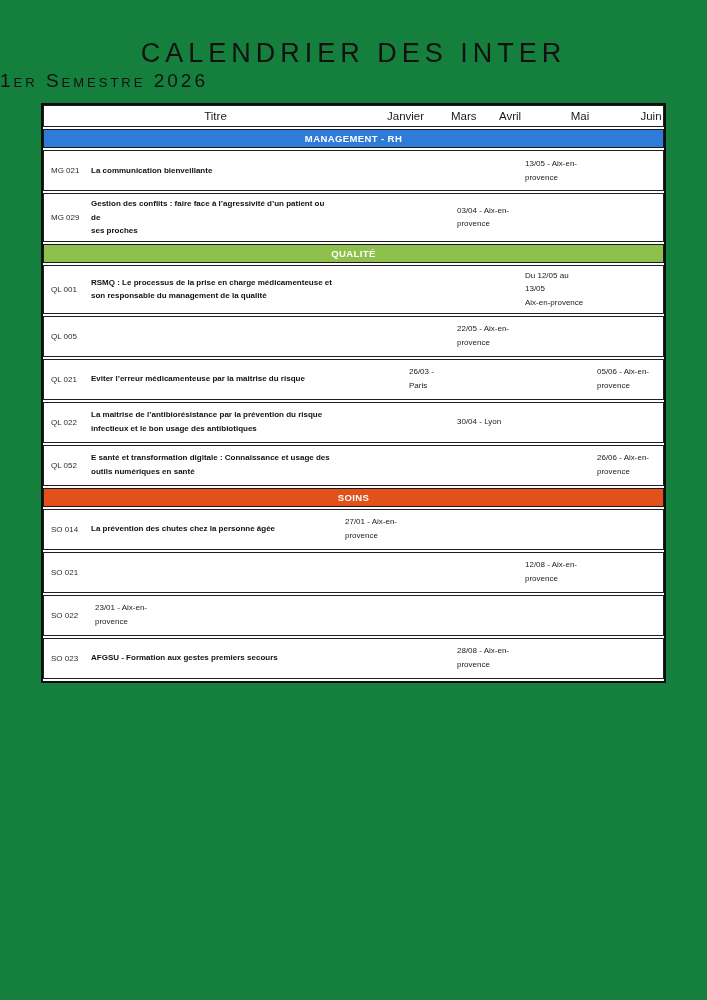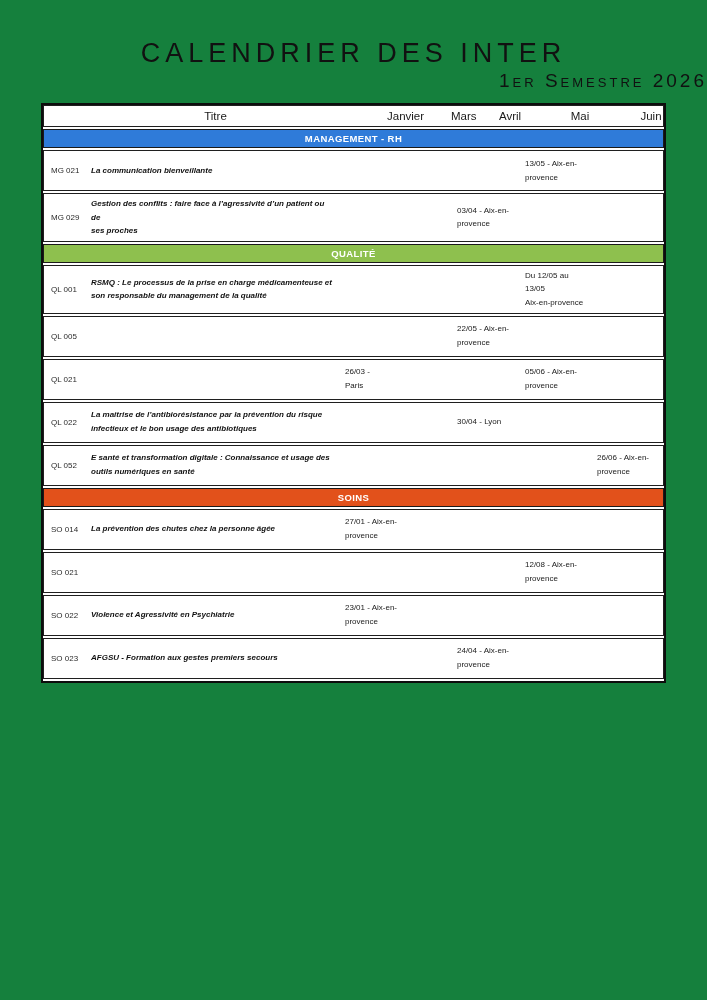--- a/index.html
+++ b/index.html
@@ -20,21 +20,21 @@
     margin-top: 38px;
     text-align: center;
     font-size: 27px;
     letter-spacing: 5px;
     font-weight: 500;
     color: #111;
     white-space: nowrap;
   }
   .subtitle {
     margin-top: 1px;
-    text-align: right;
+    text-align: left;
     font-size: 19px;
     letter-spacing: 3px;
     font-variant: small-caps;
     font-weight: 500;
     color: #111;
     white-space: nowrap;
   }
   .sheet {
     width: 625px;
     margin: 11px 0 0 41px;
@@ -83,21 +83,20 @@
     color: #2b2b2b;
     align-self: center;
   }
   .titlecell {
     font-weight: bold;
     font-size: 8px;
     line-height: 1.7;
     white-space: pre-line;
     color: #111;
     padding: 3px 6px 3px 0;
-    font-style: italic;
   }
   .datecell {
     font-size: 8px;
     line-height: 1.7;
     white-space: pre-line;
     padding: 3px 2px 3px 4px;
     color: #1a1a1a;
   }
 </style>
 </head>
@@ -164,20 +163,21 @@
       <div class="datecell"></div>
       <div class="datecell"></div>
       <div class="datecell"></div>
       <div class="datecell">22/05 - Aix-en-
 provence</div>
       <div class="datecell"></div>
     </div>
 
     <div class="trow">
       <div class="code">QL 021</div>
+      <div class="titlecell">Eviter l’erreur médicamenteuse par la maitrise du risque</div>
       <div class="datecell"></div>
       <div class="datecell">26/03 -
 Paris</div>
       <div class="datecell"></div>
       <div class="datecell"></div>
       <div class="datecell">05/06 - Aix-en-
 provence</div>
     </div>
 
     <div class="trow">
@@ -221,34 +221,33 @@
       <div class="datecell"></div>
       <div class="datecell"></div>
       <div class="datecell"></div>
       <div class="datecell"></div>
       <div class="datecell">12/08 - Aix-en-
 provence</div>
     </div>
 
     <div class="trow">
       <div class="code">SO 022</div>
-      <div class="titlecell">Violence et Agressivité en Psychiatrie</div>
       <div class="datecell">23/01 - Aix-en-
 provence</div>
       <div class="datecell"></div>
       <div class="datecell"></div>
       <div class="datecell"></div>
       <div class="datecell"></div>
     </div>
 
     <div class="trow">
       <div class="code">SO 023</div>
       <div class="titlecell">AFGSU - Formation aux gestes premiers secours</div>
       <div class="datecell"></div>
       <div class="datecell"></div>
-      <div class="datecell">24/04 - Aix-en-
+      <div class="datecell">28/08 - Aix-en-
 provence</div>
       <div class="datecell"></div>
       <div class="datecell"></div>
     </div>
 
   </div>
 </div>
 
 </body></html>

